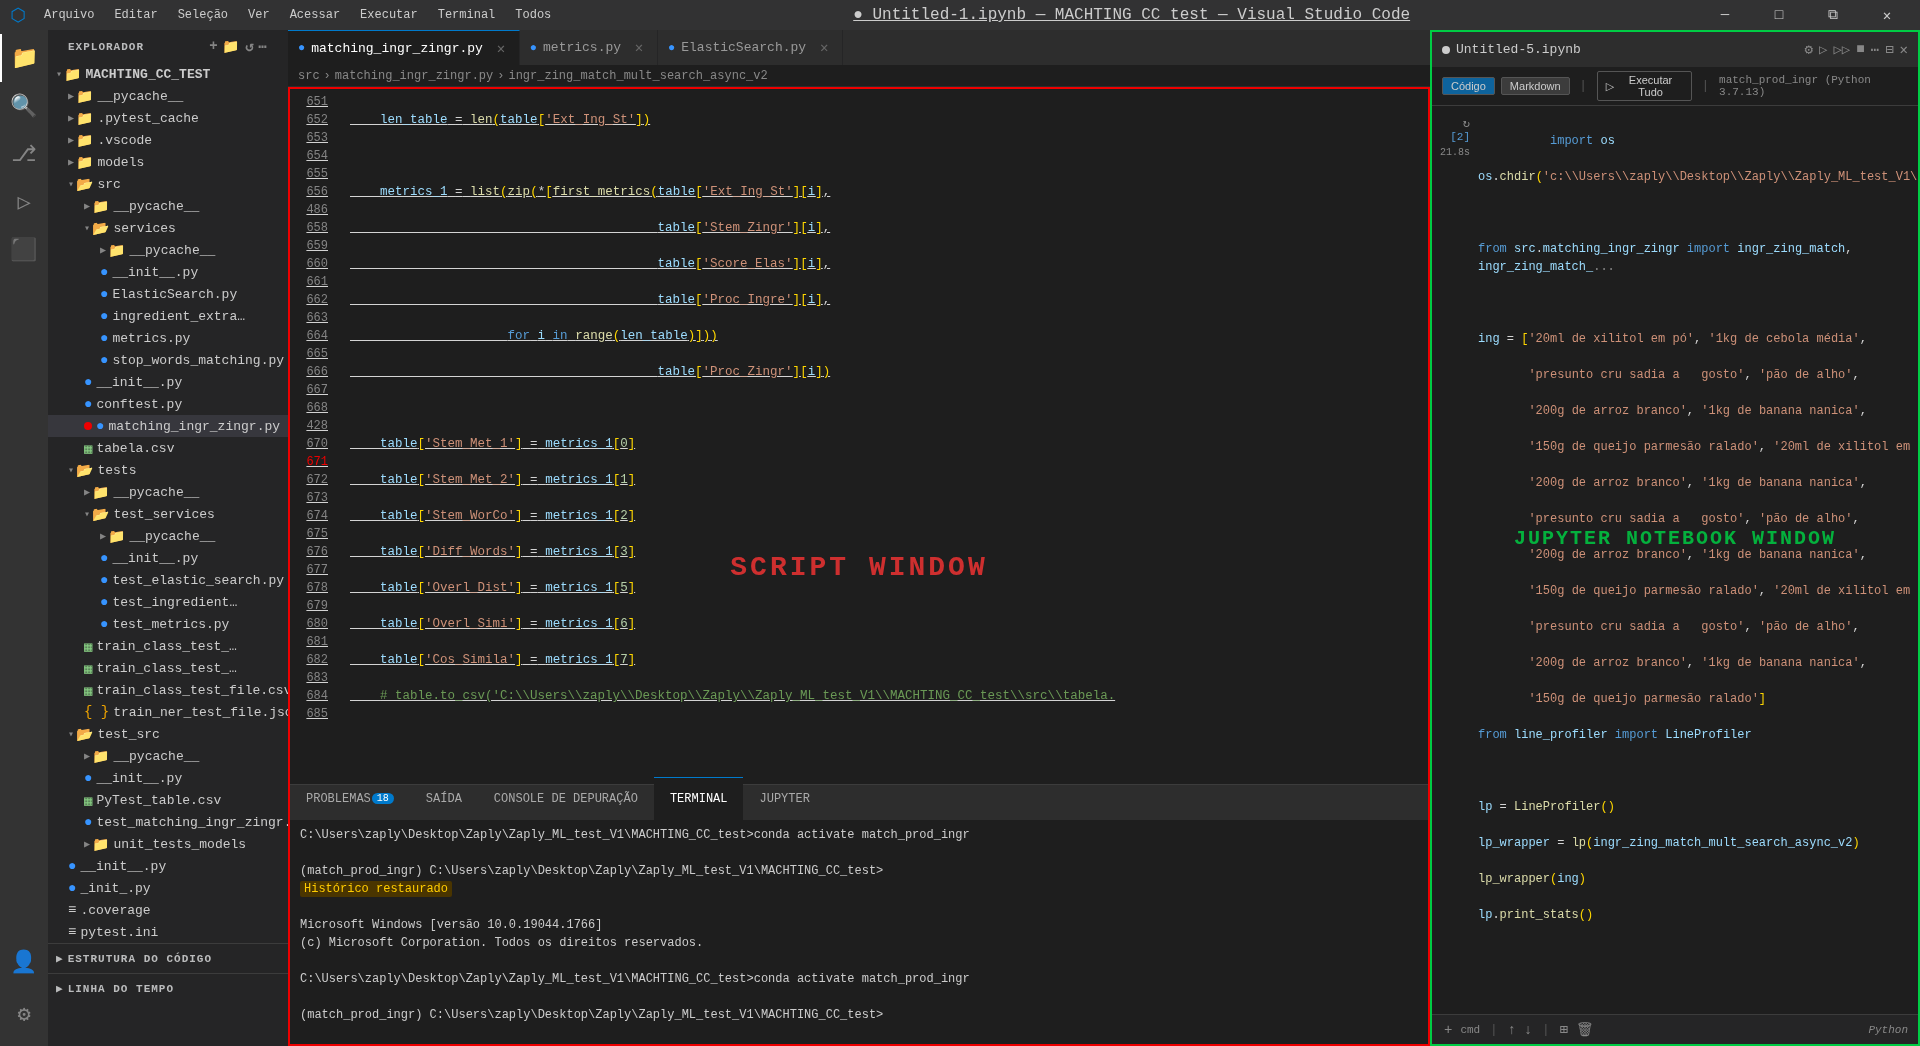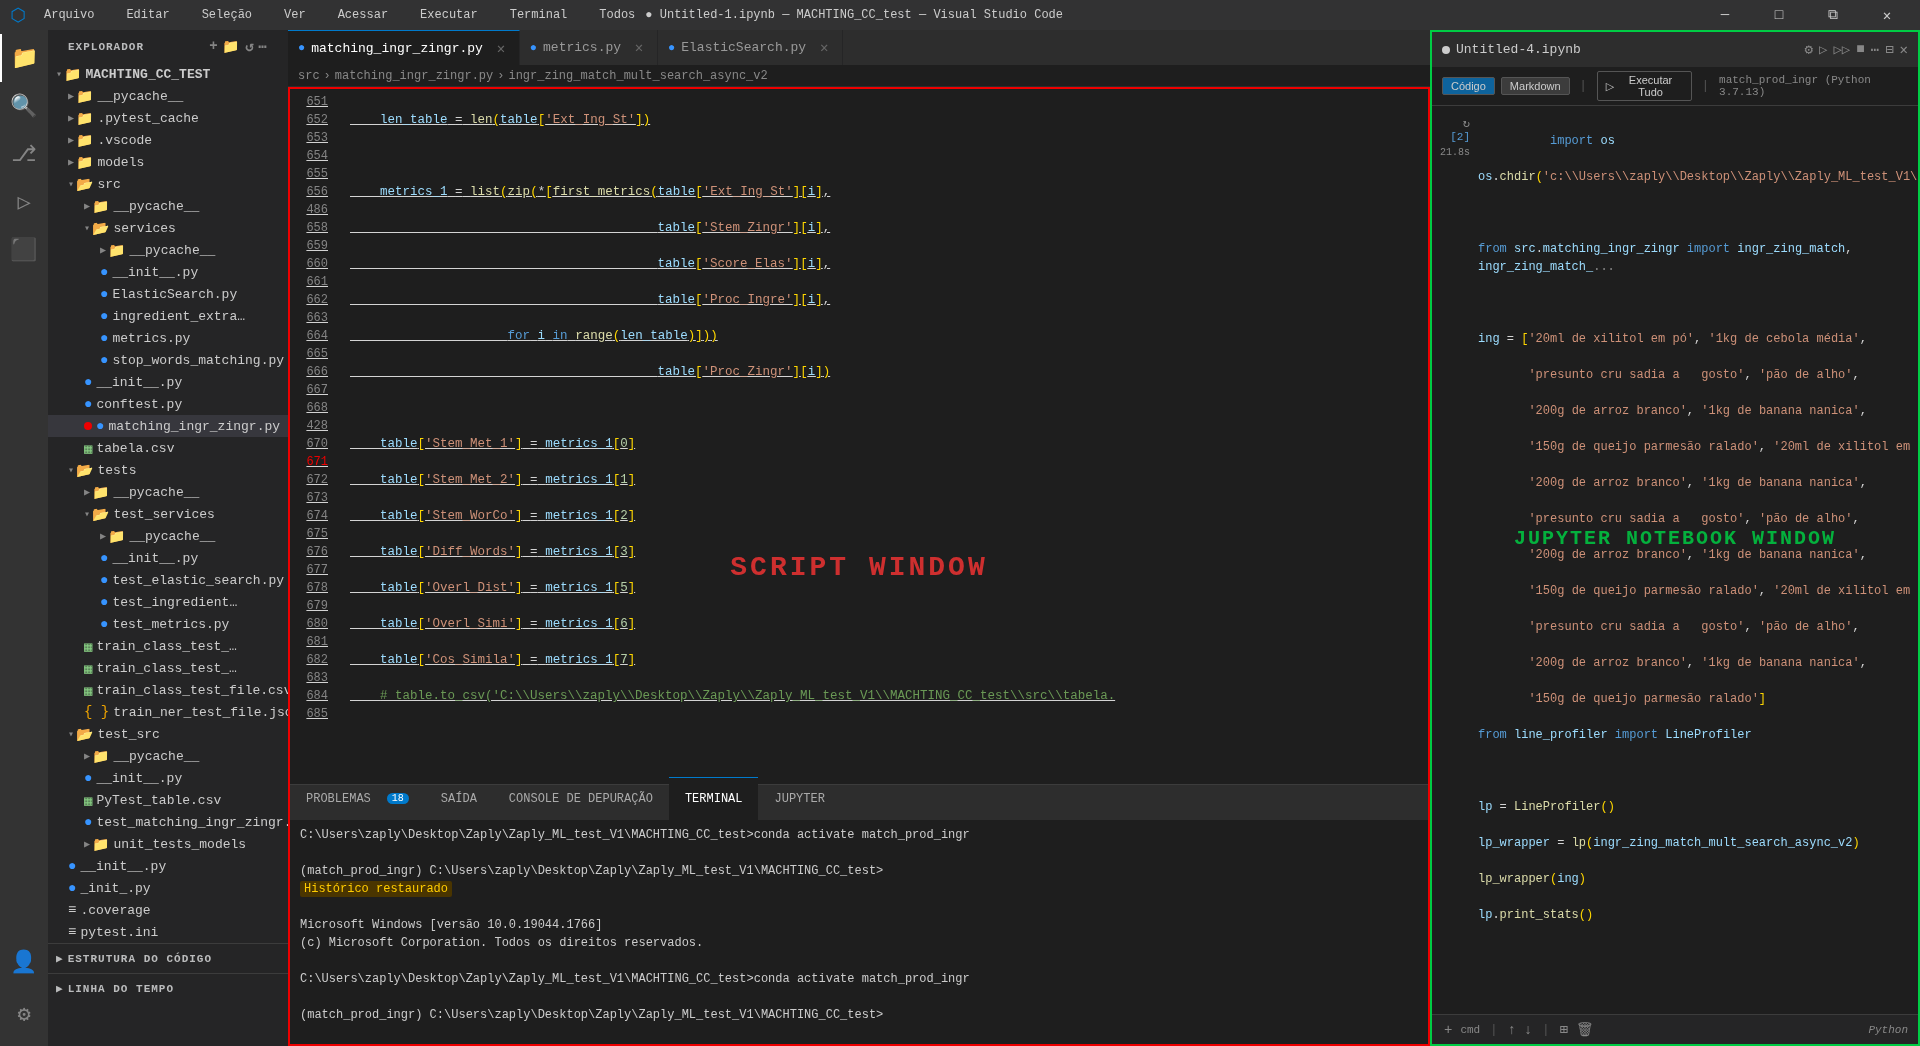--- a/index.html
+++ b/index.html
@@ -18,27 +18,27 @@
       height: 30px;
       background: #323233;
       display: flex;
       align-items: center;
       justify-content: space-between;
       padding: 0 10px;
       color: #cccccc;
       font-size: 12px;
     }
     .title-bar-left { display: flex; align-items: center; gap: 8px; }
-    .title-bar-menu { display: flex; gap: 12px; }
+    .title-bar-menu { display: flex; gap: 0; }
     .menu-item {
       padding: 4px 10px;
       cursor: pointer;
       font-size: 12px;
     }
-    .title-bar-center { flex: 1; text-align: left; font-size: 12px; }
+    .title-bar-center { flex: 1; text-align: center; font-size: 16px; text-decoration: underline; }
     .title-bar-right { display: flex; gap: 8px; }
     .win-btn { 
       width: 46px; height: 30px; 
       display: flex; align-items: center; justify-content: center;
       cursor: pointer; font-size: 14px;
     }
 
     
     .app-body {
       display: flex;
@@ -296,21 +296,21 @@
       flex-shrink: 0;
     }
     .panel-tab {
       padding: 6px 16px;
       font-size: 12px;
       cursor: pointer;
       color: #aaa;
       height: 43px;
       display: flex;
       align-items: center;
-      gap: 16px;
+      gap: 1px;
     }
     .panel-tab.active {
       color: #fff;
       border-top: 1px solid #007acc;
       background: #1e1e1e;
     }
     .panel-tab-badge {
       background: #007acc;
       color: white;
       border-radius: 10px;
@@ -857,21 +857,21 @@
           <div class="terminal-prompt">(match_prod_ingr) C:\Users\zaply\Desktop\Zaply\Zaply_ML_test_V1\MACHTING_CC_test&gt;</div>
         </div>
       </div>
     </div>
   </div>
 
   <div class="right-panel">
     <div class="right-panel-title-bar">
       <div class="right-panel-tab">
         <span class="right-panel-dot"></span>
-        <span>Untitled-4.ipynb</span>
+        <span>Untitled-5.ipynb</span>
       </div>
       <div class="right-panel-actions">
         <span class="right-panel-action">⚙</span>
         <span class="right-panel-action">▷</span>
         <span class="right-panel-action">▷▷</span>
         <span class="right-panel-action">■</span>
         <span class="right-panel-action">⋯</span>
         <span class="right-panel-action">⊟</span>
         <span class="right-panel-action">✕</span>
       </div>

